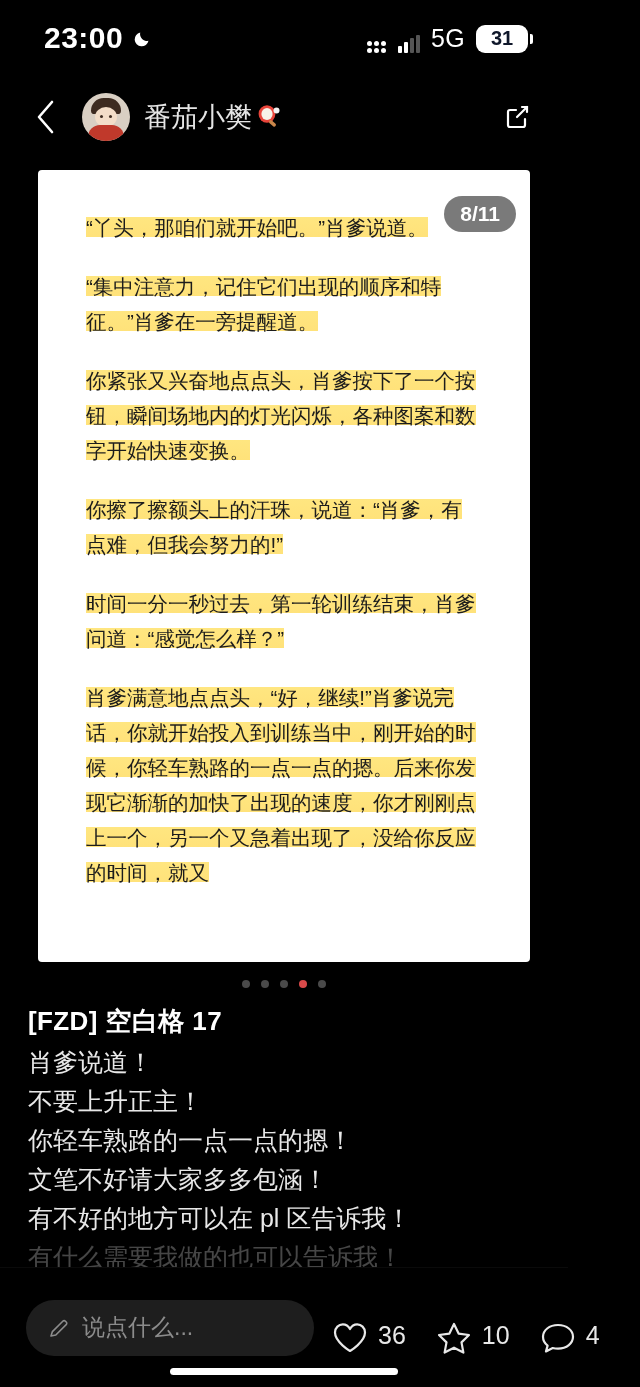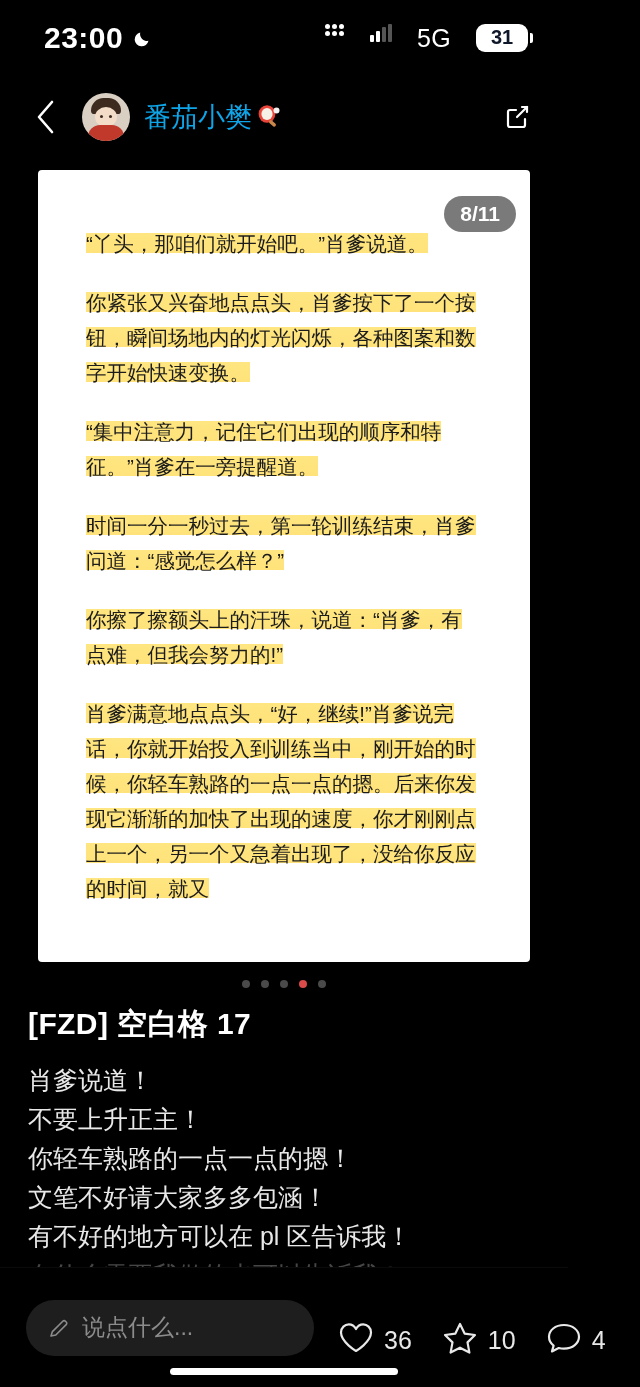--- a/index.html
+++ b/index.html
@@ -38,22 +38,22 @@
     color: #fff;
   }
   .moon-icon {
     width: 20px; height: 20px;
     position: relative;
     display: inline-block;
   }
   .moon-icon svg { display: block; }
   .status-right {
     display: flex;
-    align-items: flex-start;
-    gap: 25px;
+    align-items: flex-end;
+    gap: 11px;
   }
   .signal-dots {
     display: grid;
     grid-template-columns: repeat(3, 5px);
     grid-template-rows: repeat(2, 5px);
     gap: 2px;
     margin-right: 1px;
   }
   .signal-dots i {
     width: 5px; height: 5px;
@@ -140,21 +140,21 @@
   }
   .avatar .dot-l, .avatar .dot-r {
     position: absolute; top: 22px;
     width: 3px; height: 3px; border-radius: 50%;
     background: #3d2b20;
   }
   .avatar .dot-l { left: 18px; }
   .avatar .dot-r { left: 27px; }
   .username {
     font-size: 27px;
-    color: #0ea5e9;
+    color: #e5e5e5;
     font-weight: 400;
     white-space: nowrap;
     display: flex;
     align-items: center;
     gap: 4px;
   }
   .pingpong {
     display: inline-block;
     width: 26px; height: 26px;
   }
@@ -175,21 +175,21 @@
   }
 
   
   .card-wrap {
     position: relative;
     margin: 12px 38px 0 38px;
   }
   .page-card {
     background: #fff;
     border-radius: 4px;
-    padding: 56px 48px 44px 48px;
+    padding: 40px 48px 44px 48px;
     position: relative;
     height: 792px;
     overflow: hidden;
   }
   .page-counter {
     position: absolute;
     top: 26px; right: 14px;
     background: rgba(40,40,40,0.62);
     color: #fff;
     font-size: 21px;
@@ -222,65 +222,65 @@
     background: #4a4a4a;
     display: block;
   }
   .dots i.active { background: #d94a4a; }
 
   
   .caption {
     padding: 6px 28px 0 28px;
   }
   .caption-title {
-    font-size: 30px;
+    font-size: 26px;
     font-weight: 600;
     color: #fff;
-    margin-bottom: 16px;
+    margin-bottom: 4px;
     letter-spacing: 0.4px;
   }
   .caption-line {
     font-size: 25px;
     color: #e8e8e8;
     line-height: 39px;
   }
   .caption-line.fade {
     opacity: 0.30;
   }
 
   
   .bottombar {
     position: absolute;
     left: 0; right: 0; bottom: 0;
     height: 120px;
     background: #000;
     display: flex;
     align-items: center;
     padding: 0 26px;
-    gap: 18px;
+    gap: 12px;
     border-top: 1px solid rgba(255,255,255,0.04);
   }
   .comment-input {
     flex: 0 0 auto;
     width: 288px;
     height: 56px;
     border-radius: 28px;
     background: #1e1e1e;
     display: flex;
     align-items: center;
     gap: 12px;
     padding: 0 22px;
   }
   .comment-placeholder {
     color: #8c8c8c;
     font-size: 23px;
   }
   .action {
     display: flex;
-    align-items: flex-end;
+    align-items: flex-start;
     gap: 10px;
     color: #e8e8e8;
     font-size: 25px;
     margin-top: 20px;
   }
   .action .cnt { color: #e8e8e8; font-size: 25px; }
   .actions {
     display: flex;
     align-items: center;
     gap: 30px;
@@ -367,34 +367,34 @@
 
   <div class="card-wrap">
     <div class="page-counter">8/11</div>
     <div class="page-card">
 
       <p class="para">
         <span class="hl">“丫头，那咱们就开始吧。”肖爹说道。</span>
       </p>
 
       <p class="para">
+        <span class="hl">“集中注意力，记住它们出现的顺序和特征。”肖爹在一旁提醒道。</span>
+      </p>
+
+      <p class="para">
         <span class="hl">你紧张又兴奋地点点头，肖爹按下了一个按钮，瞬间场地内的灯光闪烁，各种图案和数字开始快速变换。</span>
       </p>
 
-      <p class="para">
-        <span class="hl">“集中注意力，记住它们出现的顺序和特征。”肖爹在一旁提醒道。</span>
-      </p>
-
+
+      <p class="para">
+        <span class="hl">你擦了擦额头上的汗珠，说道：“肖爹，有点难，但我会努力的!”</span>
+      </p>
 
       <p class="para">
         <span class="hl">时间一分一秒过去，第一轮训练结束，肖爹问道：“感觉怎么样？”</span>
-      </p>
-
-      <p class="para">
-        <span class="hl">你擦了擦额头上的汗珠，说道：“肖爹，有点难，但我会努力的!”</span>
       </p>
 
       <p class="para">
         <span class="hl">肖爹满意地点点头，“好，继续!”肖爹说完话，你就开始投入到训练当中，刚开始的时候，你轻车熟路的一点一点的摁。后来你发现它渐渐的加快了出现的速度，你才刚刚点上一个，另一个又急着出现了，没给你反应的时间，就又</span>
       </p>
 
     </div>
   </div>
 
   <div class="dots">

